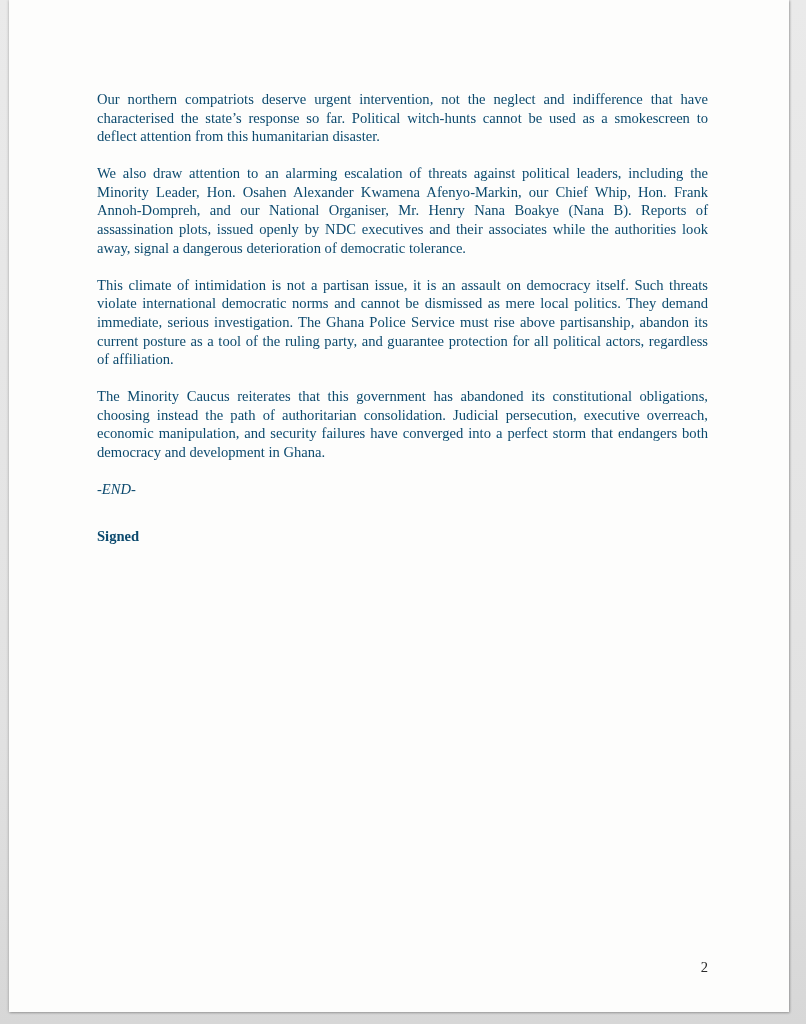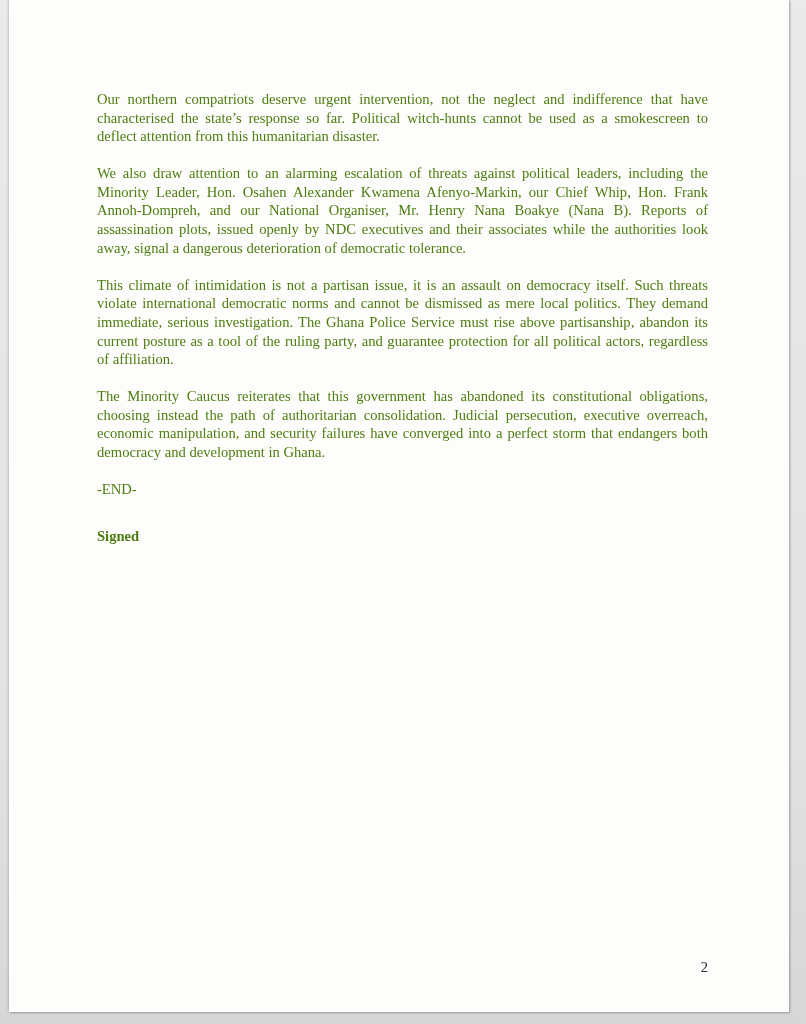--- a/index.html
+++ b/index.html
@@ -26,31 +26,32 @@
     width: 780px;
     height: 1012px;
     background: #fdfdfc;
     box-shadow: 0 0 3px rgba(0,0,0,0.28), 1px 1px 2px rgba(0,0,0,0.18);
   }
   .content {
     position: absolute;
     left: 88px;
     right: 81px;
     top: 90px;
-    color: #4d7c0f;
+    color: #0c4a6e;
     font-size: 14.6px;
     line-height: 18.6px;
     text-align: justify;
   }
   p.body-para {
     margin: 0 0 18.5px 0;
   }
   .end-marker {
     margin: 0 0 28px 0;
     text-align: left;
+    font-style: italic;
   }
   .signature {
     font-weight: bold;
     text-align: left;
     margin-top: 26px;
   }
   .signature div {
     margin: 0;
   }
   .signature sup {

